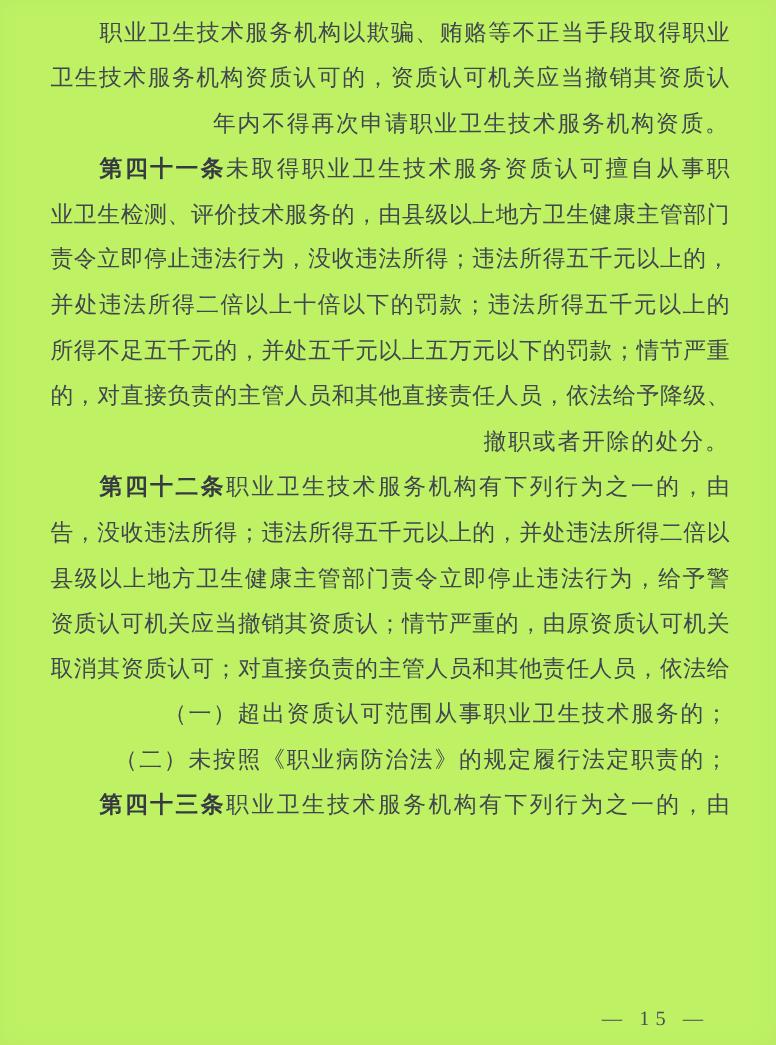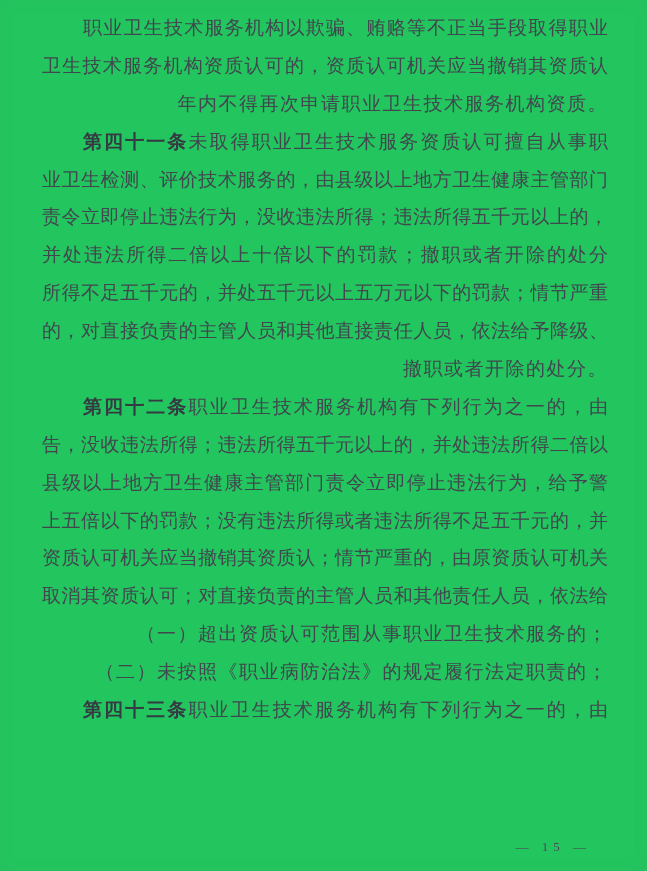--- a/index.html
+++ b/index.html
@@ -4,21 +4,21 @@
 <style>
   html, body {
     margin: 0;
     padding: 0;
     background: #e8e8e6;
   }
   .page {
     position: relative;
     width: 647px;
     height: 871px;
-    background: #22c55e;
+    background: #bef264;
     overflow: hidden;
     font-family: "Liberation Serif", "DejaVu Serif", serif;
     color: #41464f;
     box-shadow: inset 0 0 18px rgba(120,120,115,0.06);
   }
   .text-block {
     position: absolute;
     left: 42px;
     top: 9px;
     width: 566px;
@@ -43,44 +43,43 @@
     text-indent: 41px;
   }
   .article-no {
     font-weight: bold;
     color: #353a43;
   }
   .page-number {
     position: absolute;
     top: 839px;
     right: 56px;
-    font-size: 13px;
+    font-size: 17px;
     letter-spacing: 5px;
     color: #4a4f57;
   }
 </style>
 </head>
 <body>
 
 <div class="page">
   <div class="text-block">
       <div class="line indent fill">职业卫生技术服务机构以欺骗、贿赂等不正当手段取得职业</div>
       <div class="line fill">卫生技术服务机构资质认可的，资质认可机关应当撤销其资质认</div>
       <div class="line">年内不得再次申请职业卫生技术服务机构资质。</div>
       <div class="line indent fill"><span class="article-no">第四十一条</span><span>未取得职业卫生技术服务资质认可擅自从事职</span></div>
       <div class="line fill">业卫生检测、评价技术服务的，由县级以上地方卫生健康主管部门</div>
       <div class="line fill">责令立即停止违法行为，没收违法所得；违法所得五千元以上的，</div>
-      <div class="line fill">并处违法所得二倍以上十倍以下的罚款；撤职或者开除的处分</div>
+      <div class="line fill">并处违法所得二倍以上十倍以下的罚款；违法所得五千元以上的</div>
       <div class="line fill">所得不足五千元的，并处五千元以上五万元以下的罚款；情节严重</div>
       <div class="line fill">的，对直接负责的主管人员和其他直接责任人员，依法给予降级、</div>
       <div class="line">撤职或者开除的处分。</div>
       <div class="line indent fill"><span class="article-no">第四十二条</span><span>职业卫生技术服务机构有下列行为之一的，由</span></div>
       <div class="line fill">告，没收违法所得；违法所得五千元以上的，并处违法所得二倍以</div>
       <div class="line fill">县级以上地方卫生健康主管部门责令立即停止违法行为，给予警</div>
-      <div class="line fill">上五倍以下的罚款；没有违法所得或者违法所得不足五千元的，并</div>
       <div class="line fill">资质认可机关应当撤销其资质认；情节严重的，由原资质认可机关</div>
       <div class="line fill">取消其资质认可；对直接负责的主管人员和其他责任人员，依法给</div>
       <div class="line indent">（一）超出资质认可范围从事职业卫生技术服务的；</div>
       <div class="line indent">（二）未按照《职业病防治法》的规定履行法定职责的；</div>
       <div class="line indent fill"><span class="article-no">第四十三条</span><span>职业卫生技术服务机构有下列行为之一的，由</span></div>
     </div>
   <div class="page-number">— 15 —</div>
 </div>
 
 </body></html>

